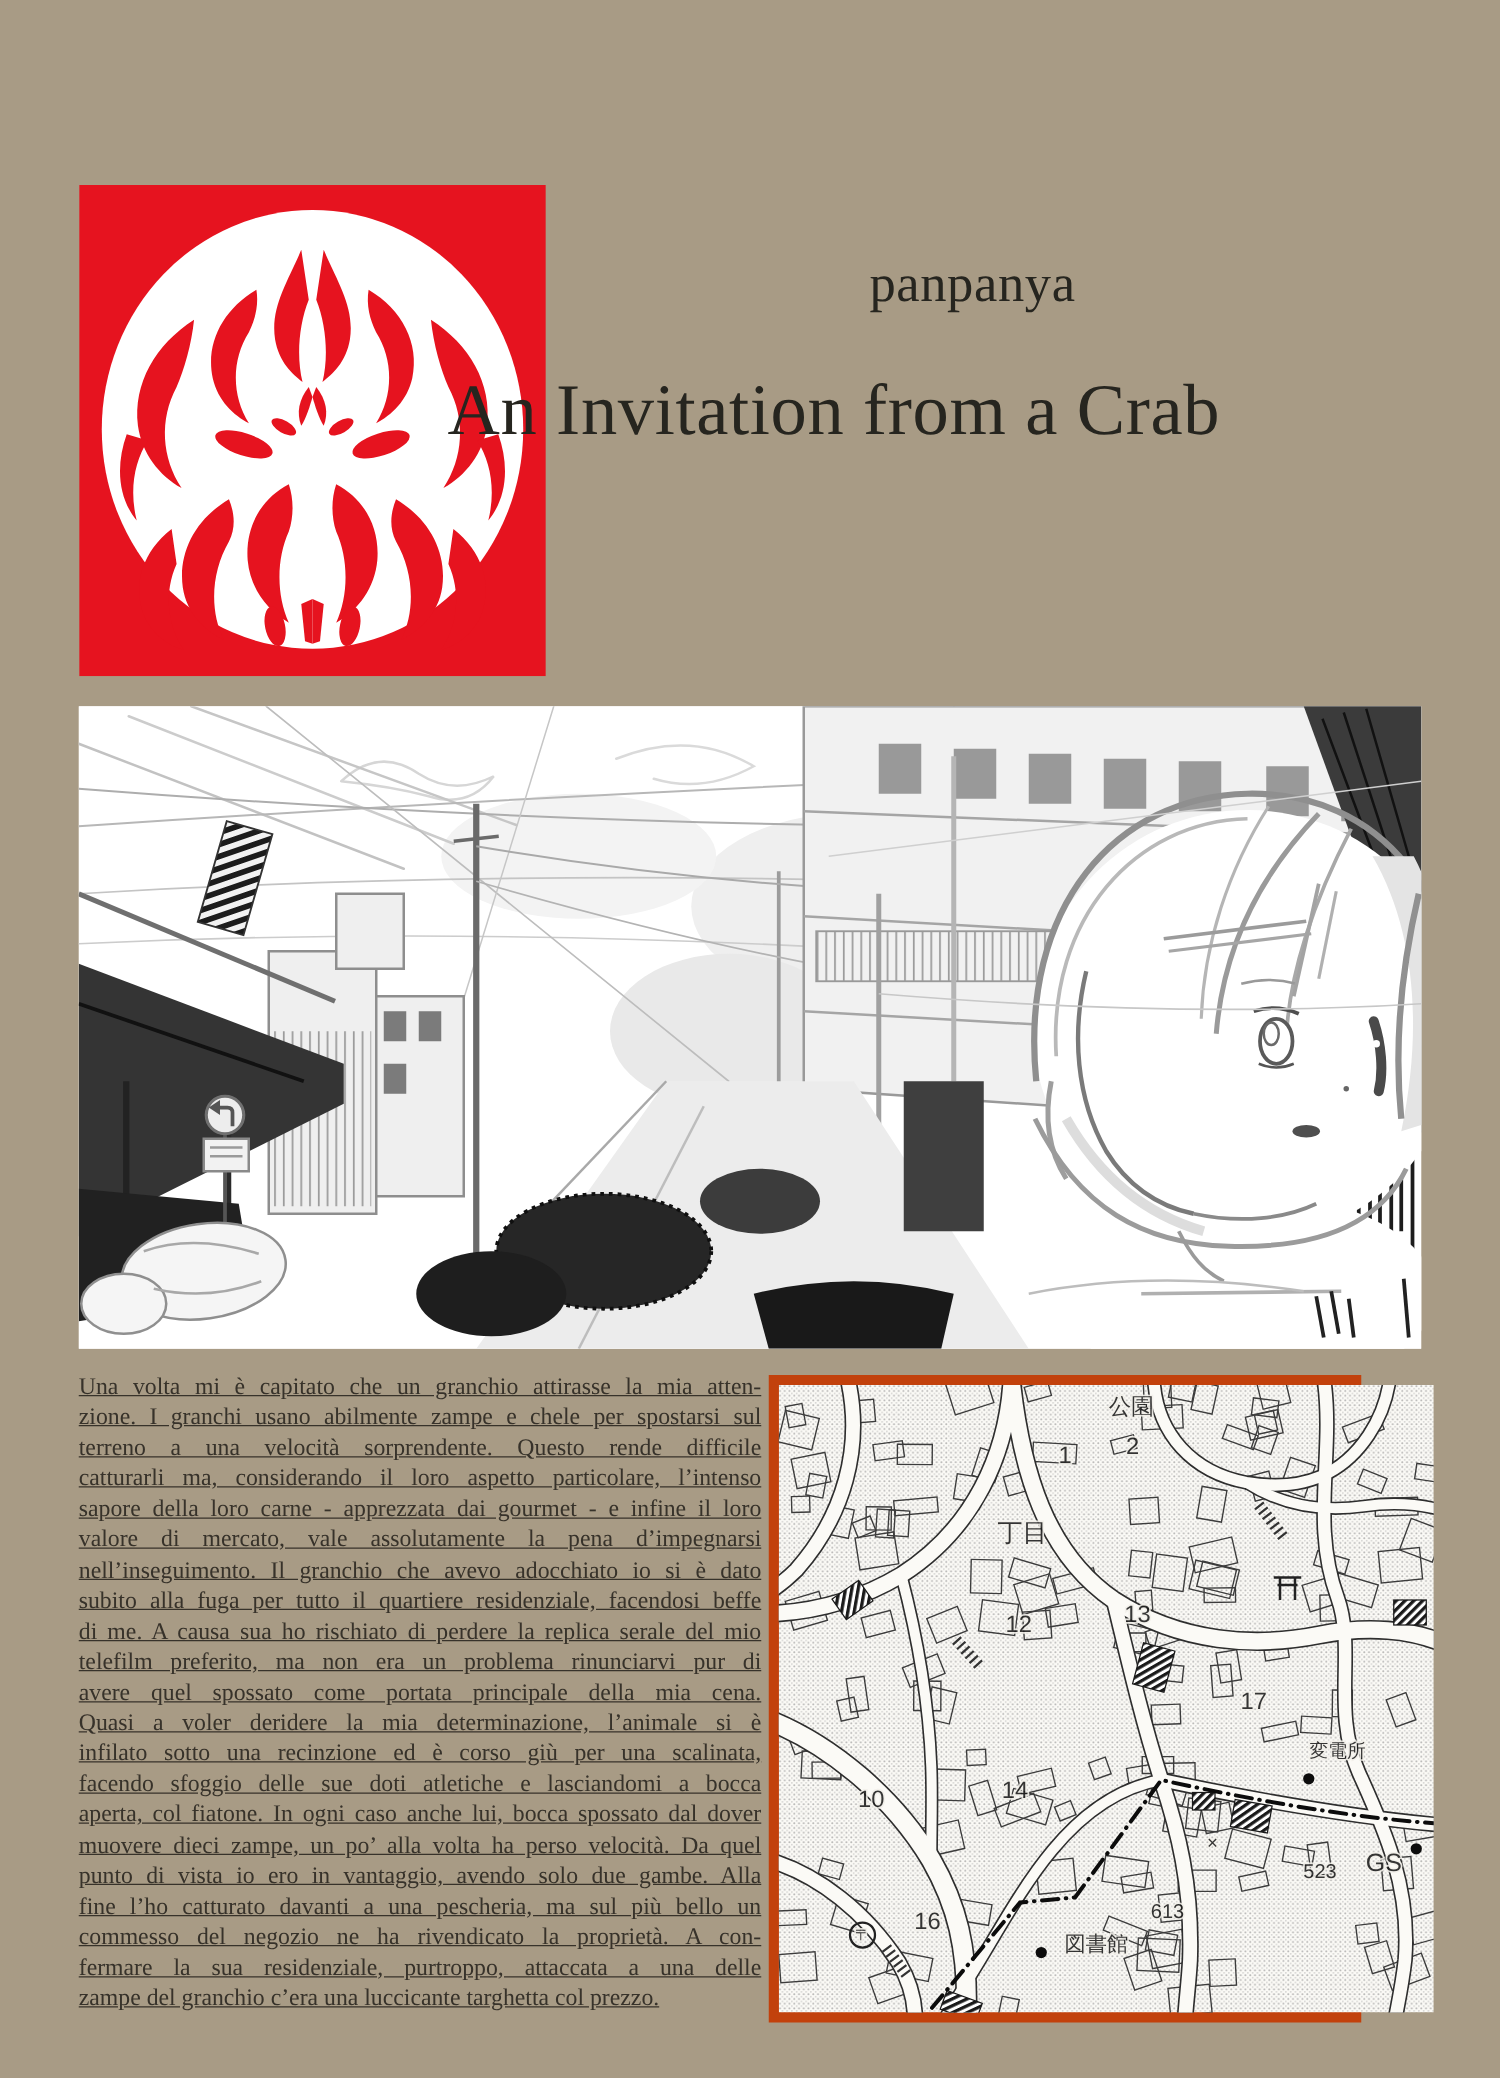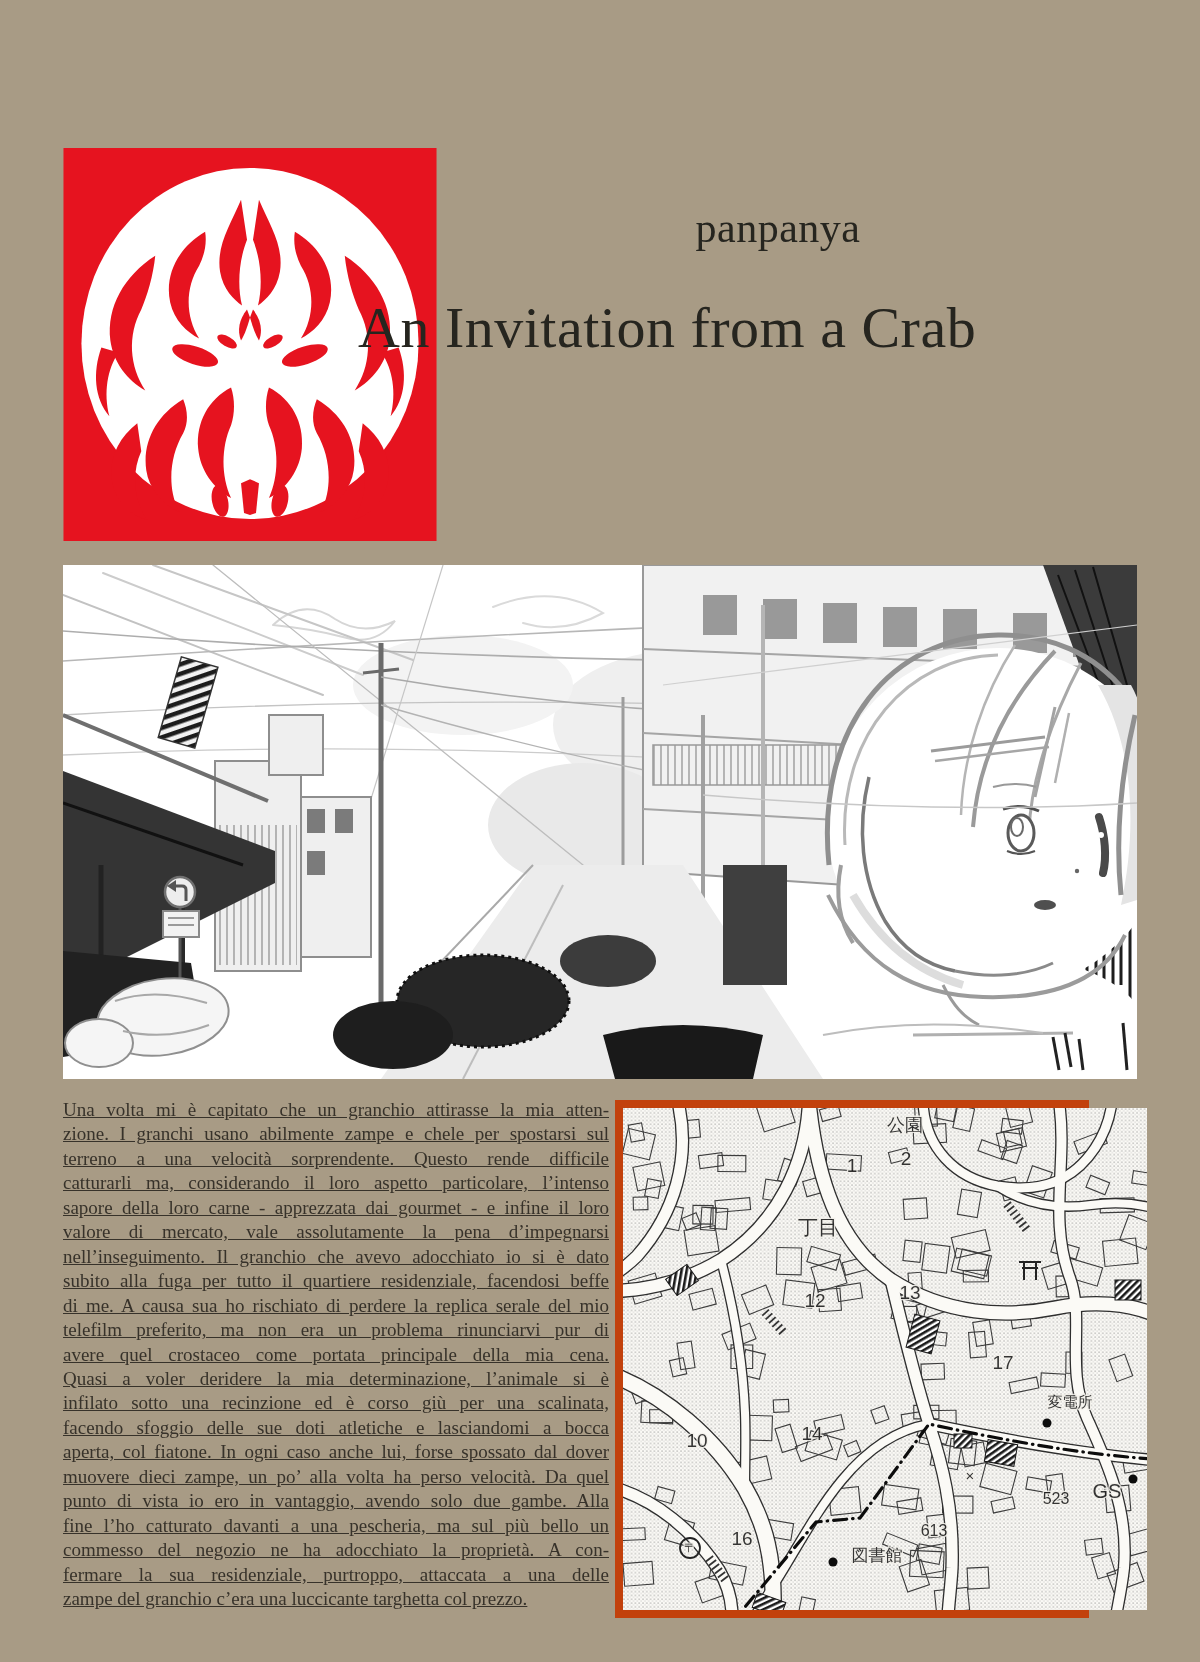--- a/index.html
+++ b/index.html
@@ -229,29 +229,29 @@
     <div class="story-line">Una volta mi è capitato che un granchio attirasse la mia atten-</div>
     <div class="story-line">zione. I granchi usano abilmente zampe e chele per spostarsi sul</div>
     <div class="story-line">terreno a una velocità sorprendente. Questo rende difficile</div>
     <div class="story-line">catturarli ma, considerando il loro aspetto particolare, l’intenso</div>
     <div class="story-line">sapore della loro carne - apprezzata dai gourmet - e infine il loro</div>
     <div class="story-line">valore di mercato, vale assolutamente la pena d’impegnarsi</div>
     <div class="story-line">nell’inseguimento. Il granchio che avevo adocchiato io si è dato</div>
     <div class="story-line">subito alla fuga per tutto il quartiere residenziale, facendosi beffe</div>
     <div class="story-line">di me. A causa sua ho rischiato di perdere la replica serale del mio</div>
     <div class="story-line">telefilm preferito, ma non era un problema rinunciarvi pur di</div>
-    <div class="story-line">avere quel crostaceo come portata principale della mia cena.</div>
+    <div class="story-line">avere quel spossato come portata principale della mia cena.</div>
     <div class="story-line">Quasi a voler deridere la mia determinazione, l’animale si è</div>
     <div class="story-line">infilato sotto una recinzione ed è corso giù per una scalinata,</div>
     <div class="story-line">facendo sfoggio delle sue doti atletiche e lasciandomi a bocca</div>
-    <div class="story-line">aperta, col fiatone. In ogni caso anche lui, forse spossato dal dover</div>
+    <div class="story-line">aperta, col fiatone. In ogni caso anche lui, bocca spossato dal dover</div>
     <div class="story-line">muovere dieci zampe, un po’ alla volta ha perso velocità. Da quel</div>
     <div class="story-line">punto di vista io ero in vantaggio, avendo solo due gambe. Alla</div>
     <div class="story-line">fine l’ho catturato davanti a una pescheria, ma sul più bello un</div>
-    <div class="story-line">commesso del negozio ne ha adocchiato la proprietà. A con-</div>
+    <div class="story-line">commesso del negozio ne ha rivendicato la proprietà. A con-</div>
     <div class="story-line">fermare la sua residenziale, purtroppo, attaccata a una delle</div>
     <div class="story-line">zampe del granchio c’era una luccicante targhetta col prezzo.</div>
   </div>
 
   <div class="map-panel">
     <svg id="mapsvg" viewBox="0 0 524 502">
       <defs>
         <pattern id="dots" width="3.8" height="3.8" patternUnits="userSpaceOnUse">
           <rect width="3.8" height="3.8" fill="#fbfaf6"></rect>
           <circle cx="1" cy="1" r="0.8" fill="#8f8f8f" opacity=".65"></circle>

